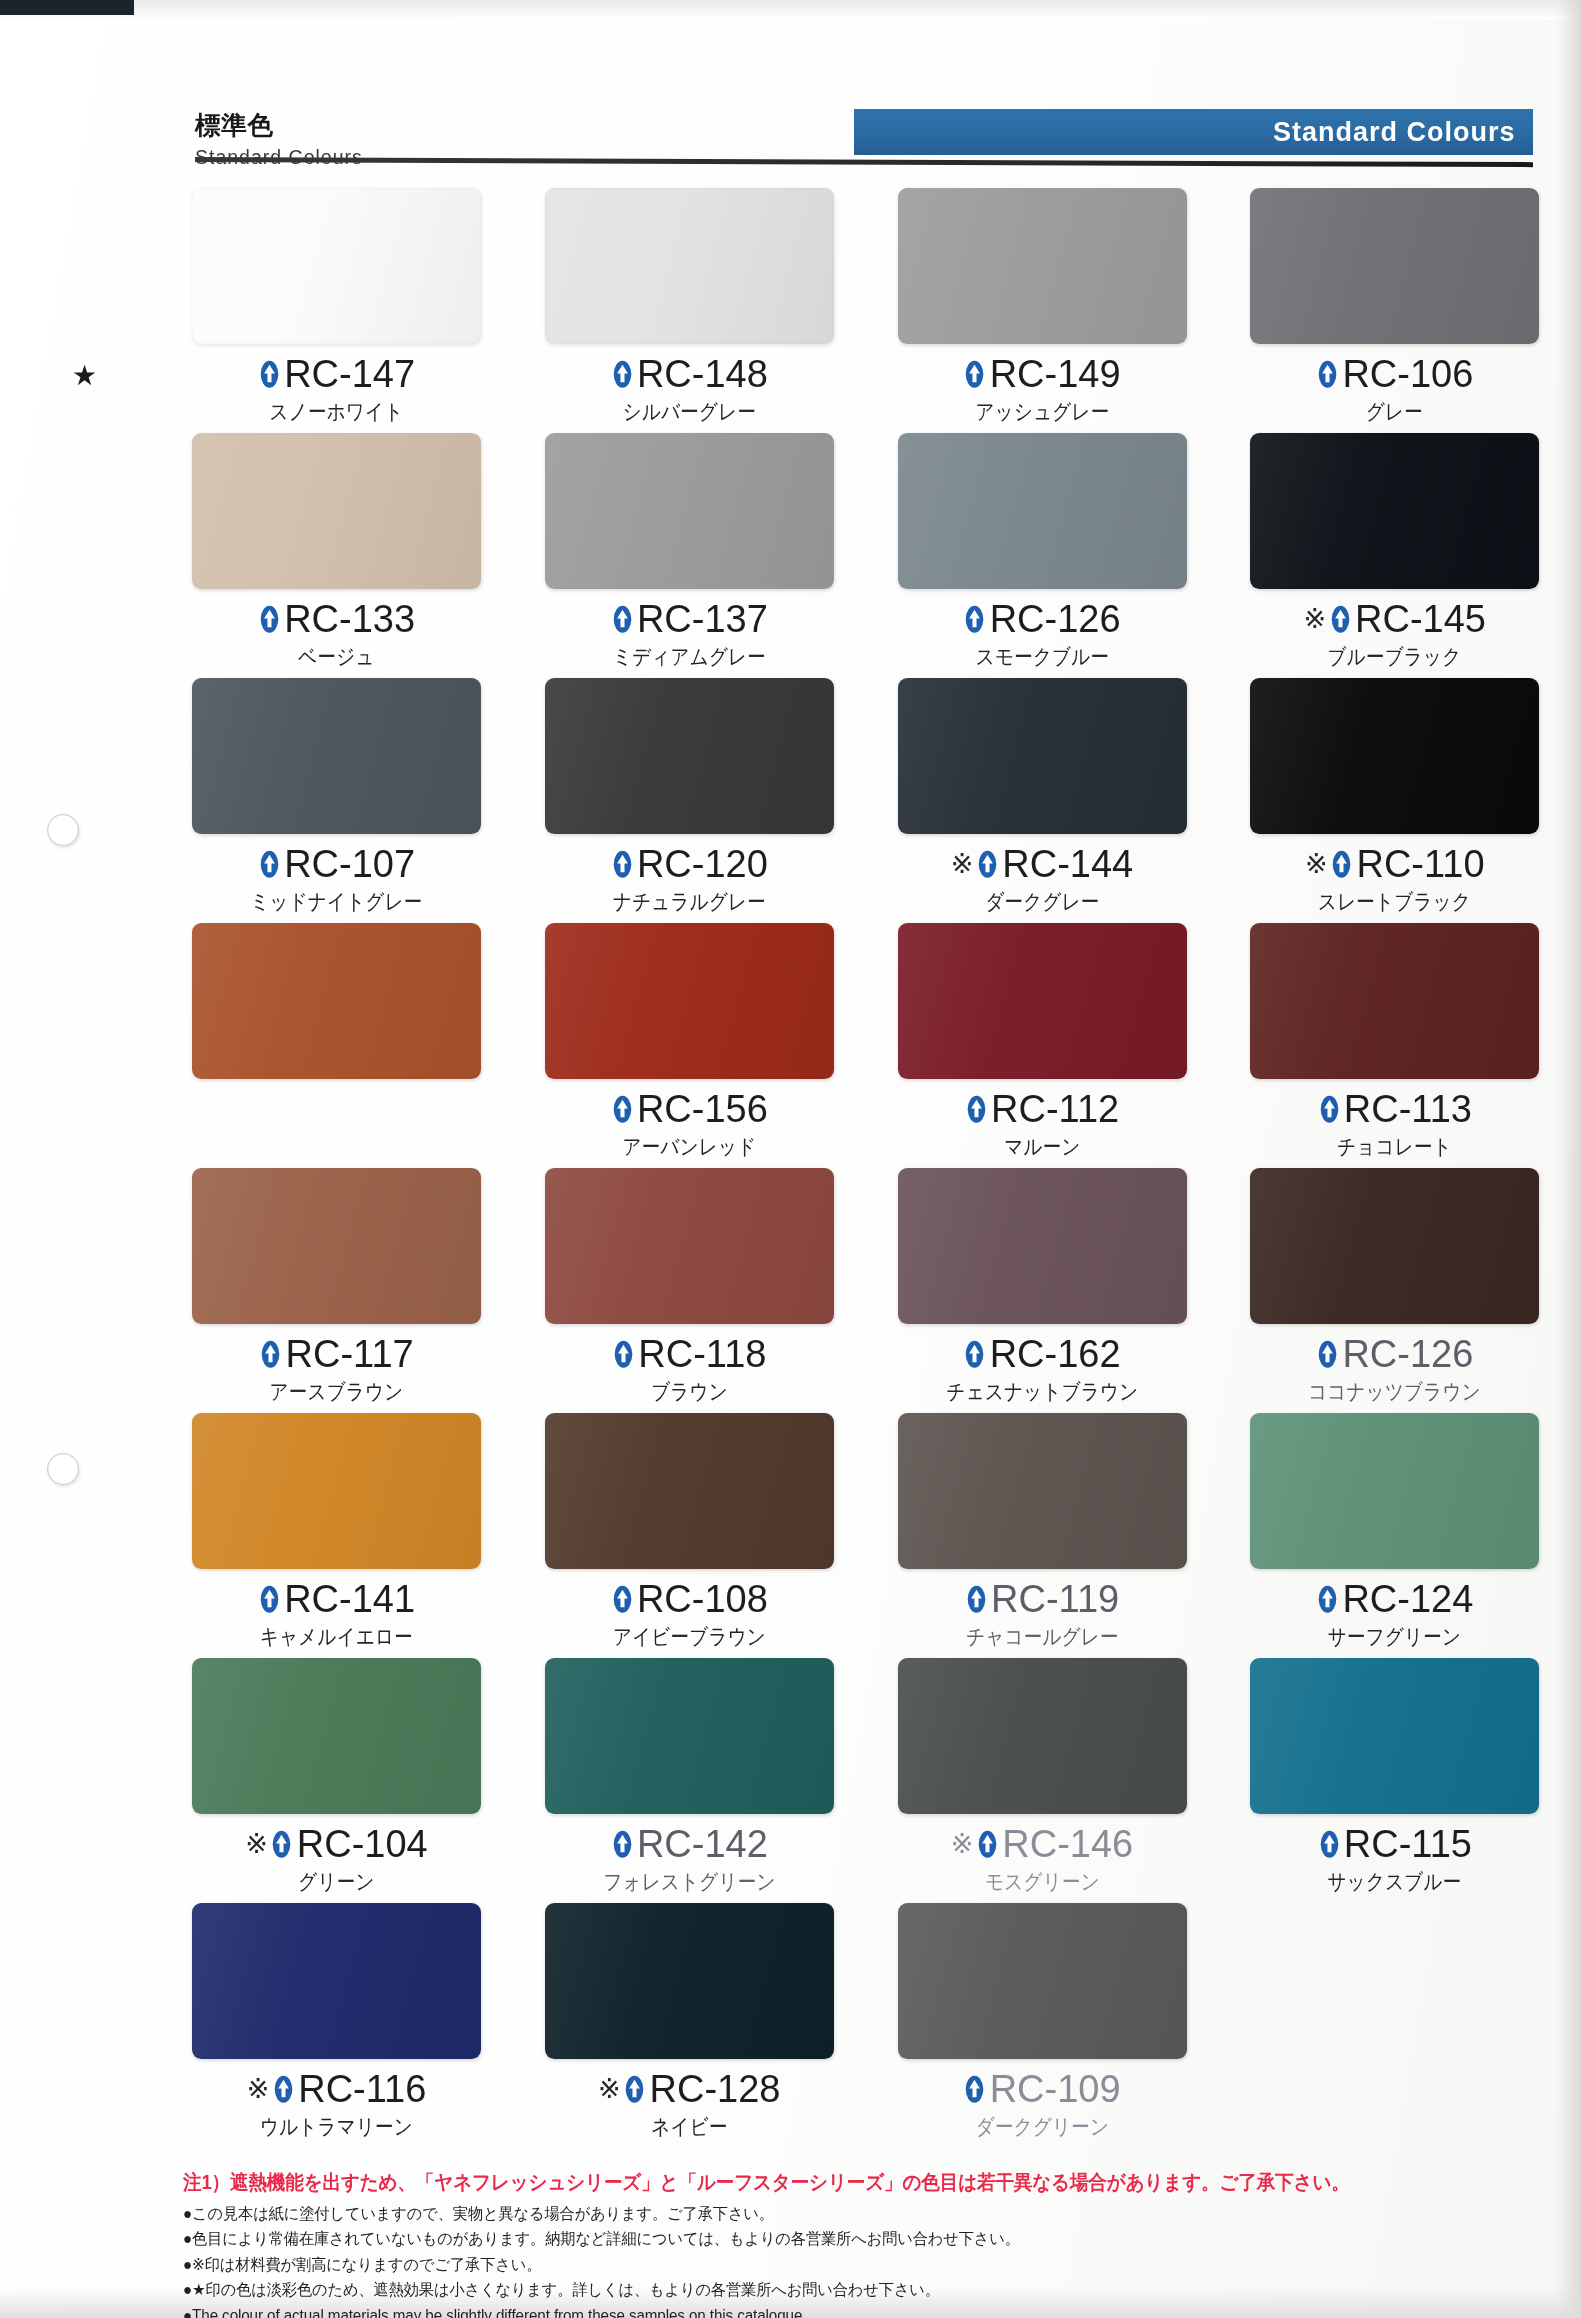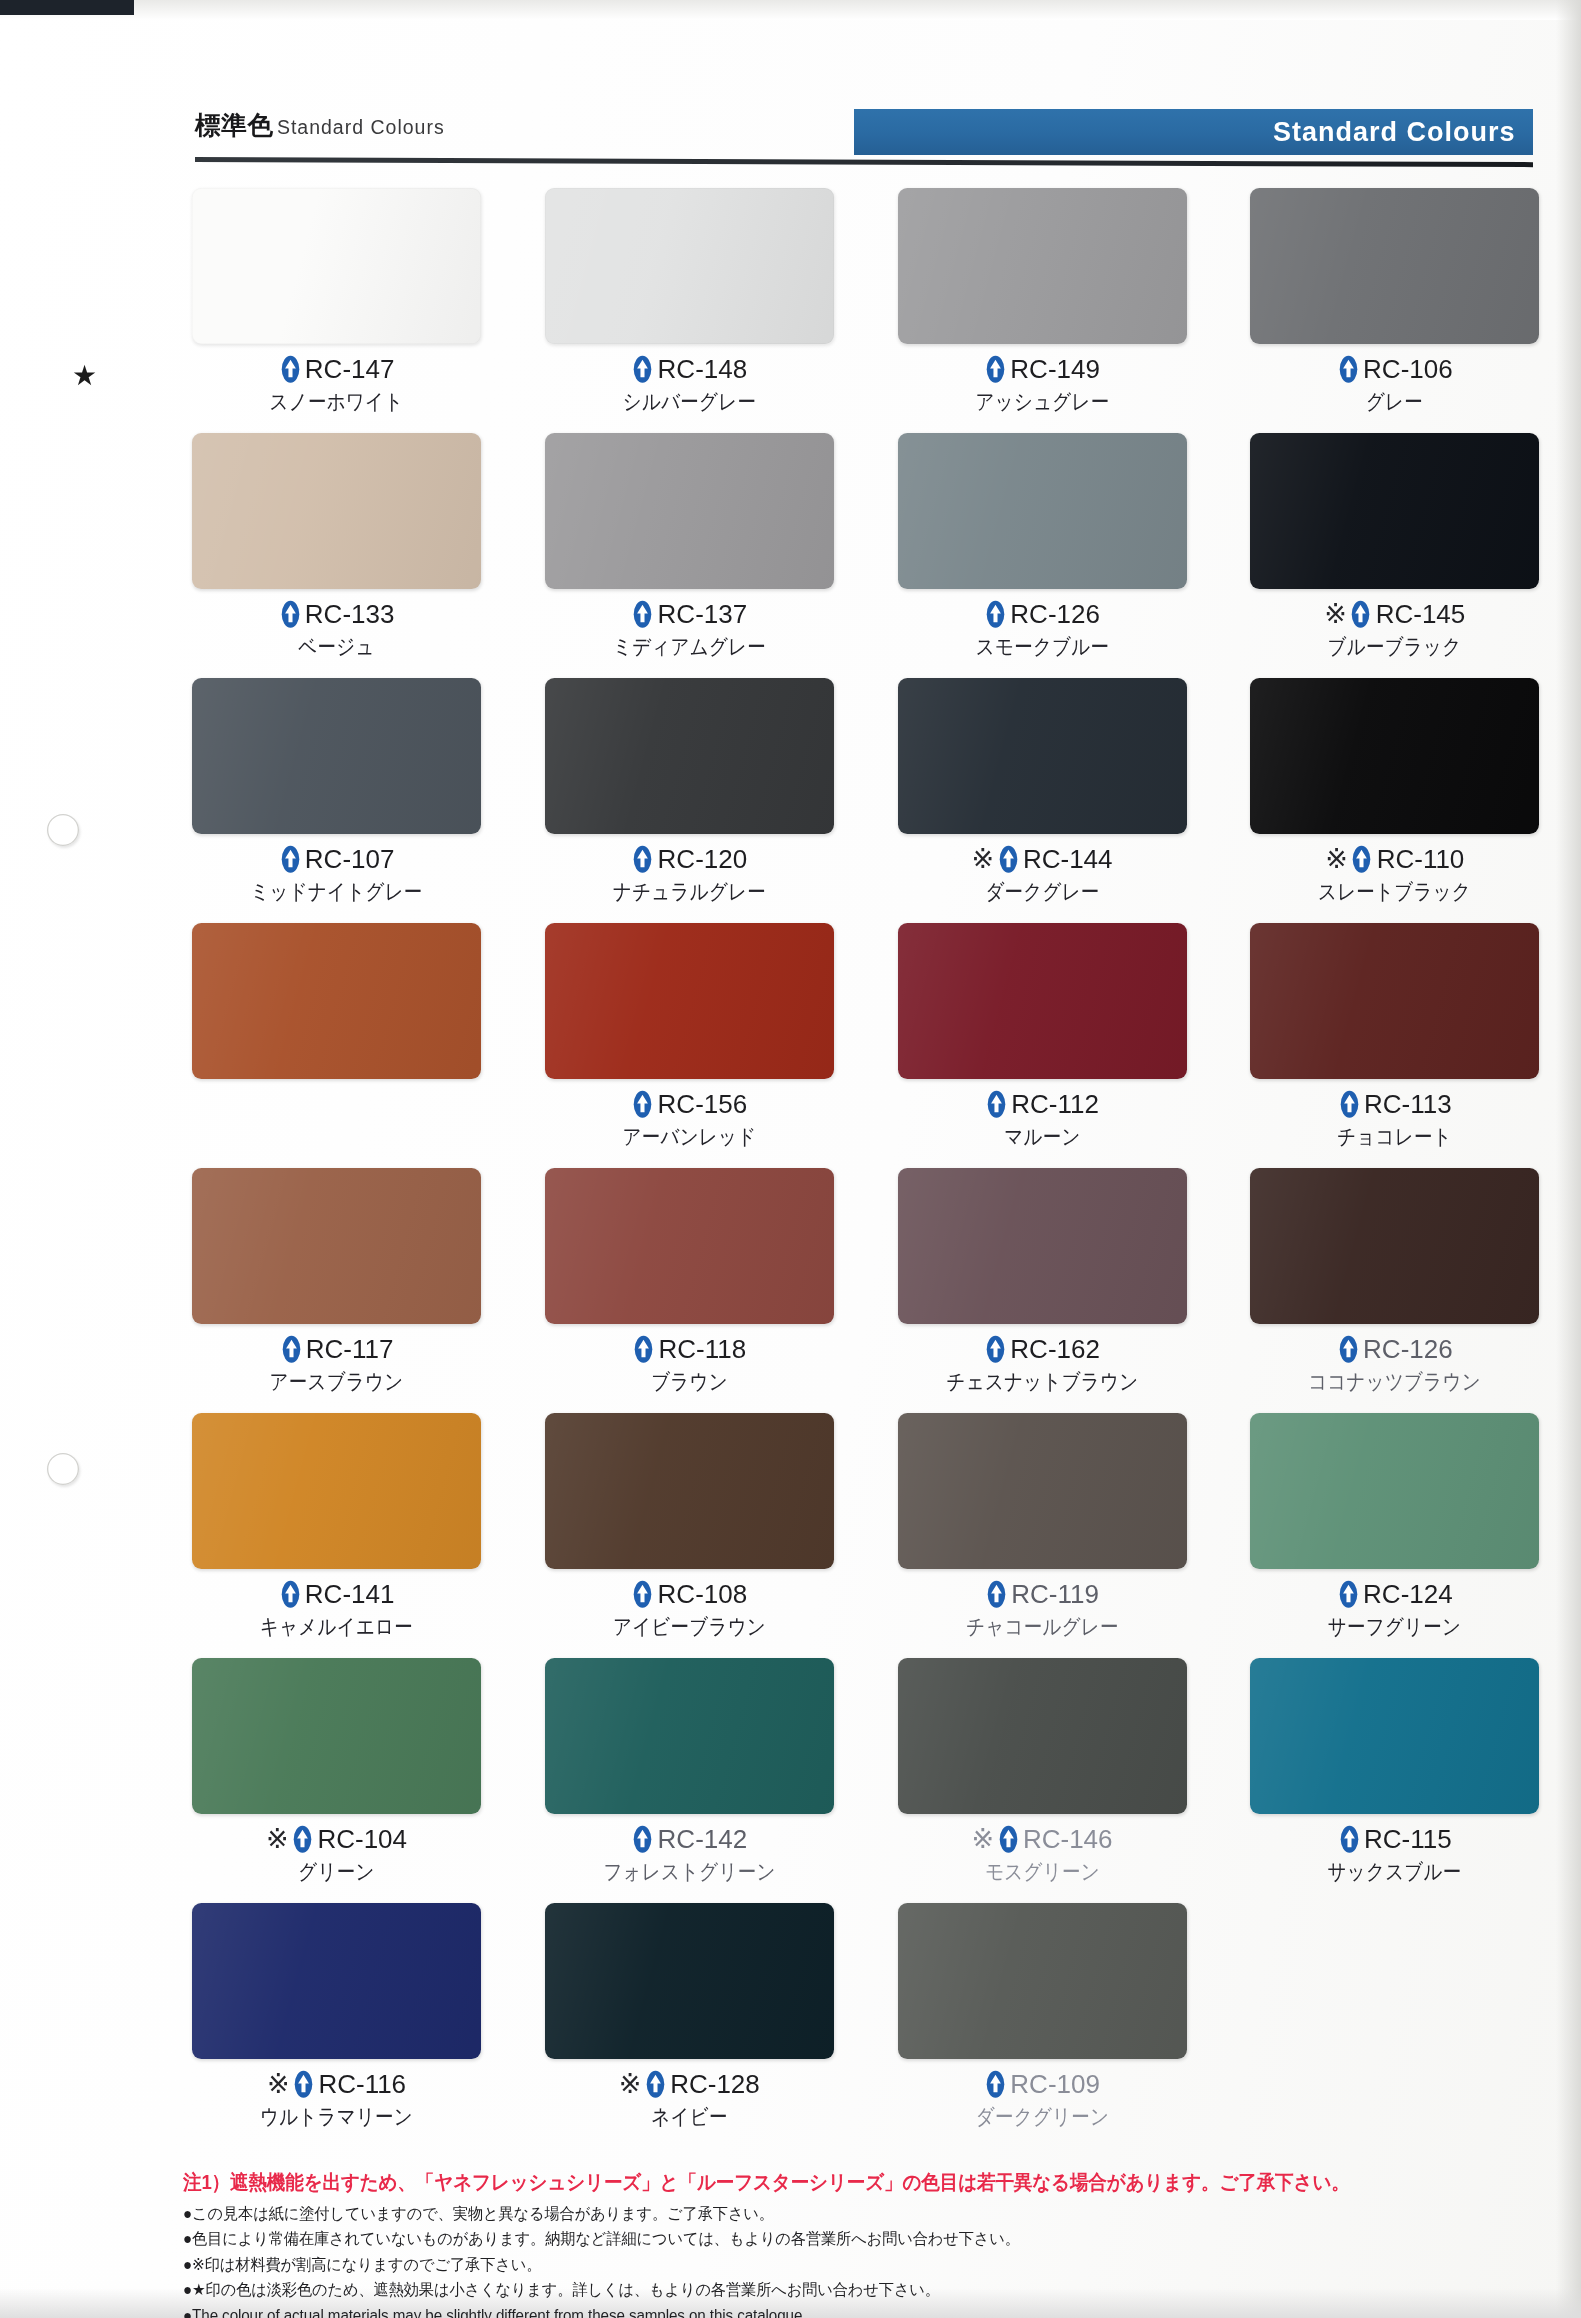--- a/index.html
+++ b/index.html
@@ -62,20 +62,21 @@
     height: 74px;
   }
   .header-left {
     position: absolute;
     left: 0;
     top: 6.7px;
     display: flex;
     align-items: baseline;
     gap: 3px;
     white-space: nowrap;
+    flex-direction: column;
   }
   .header-jp {
     font-size: 25.6px;
     font-weight: bold;
     color: #19191b;
     letter-spacing: 0.7px;
   }
   .header-en-small {
     font-size: 19.5px;
     color: #3a3a3c;
@@ -174,21 +175,21 @@
     margin-right: 1.3px;
   }
   .logo-icon {
     width: 23px;
     height: 28px;
     flex: 0 0 auto;
     margin-right: 2px;
     display: inline-block;
   }
   .code-text {
-    font-size: 26px;
+    font-size: 38px;
     color: #1d1d20;
     letter-spacing: 0px;
     font-weight: normal;
   }
   .name-text {
     margin-top: 9.4px;
     font-size: 21.5px;
     color: #23232a;
     letter-spacing: 0.3px;
     transform: scaleX(0.86);

